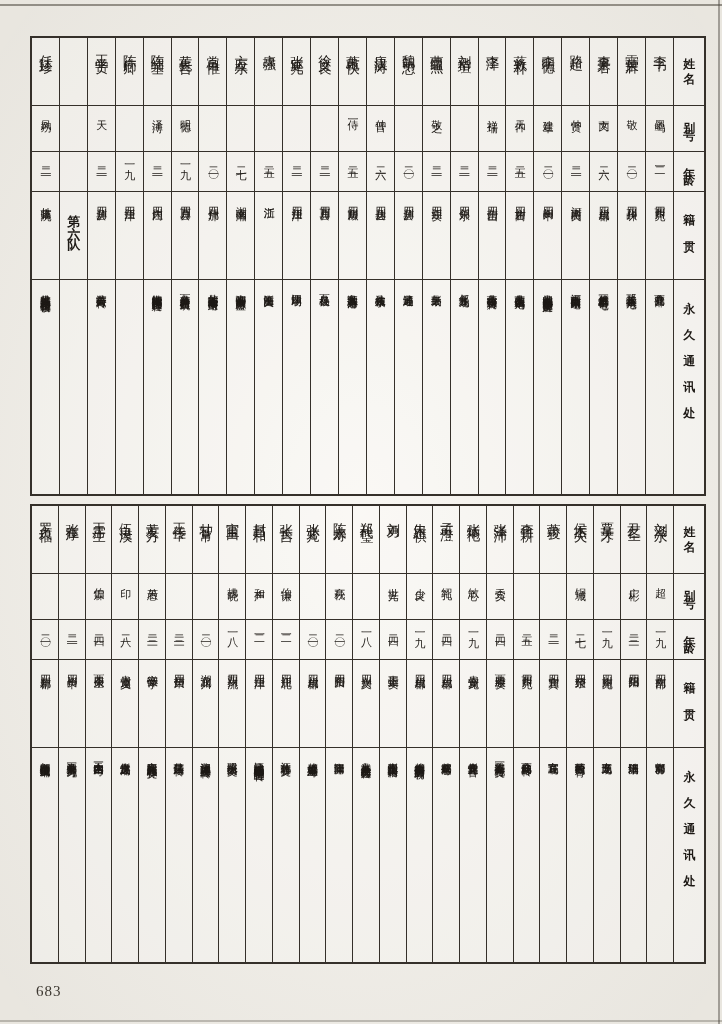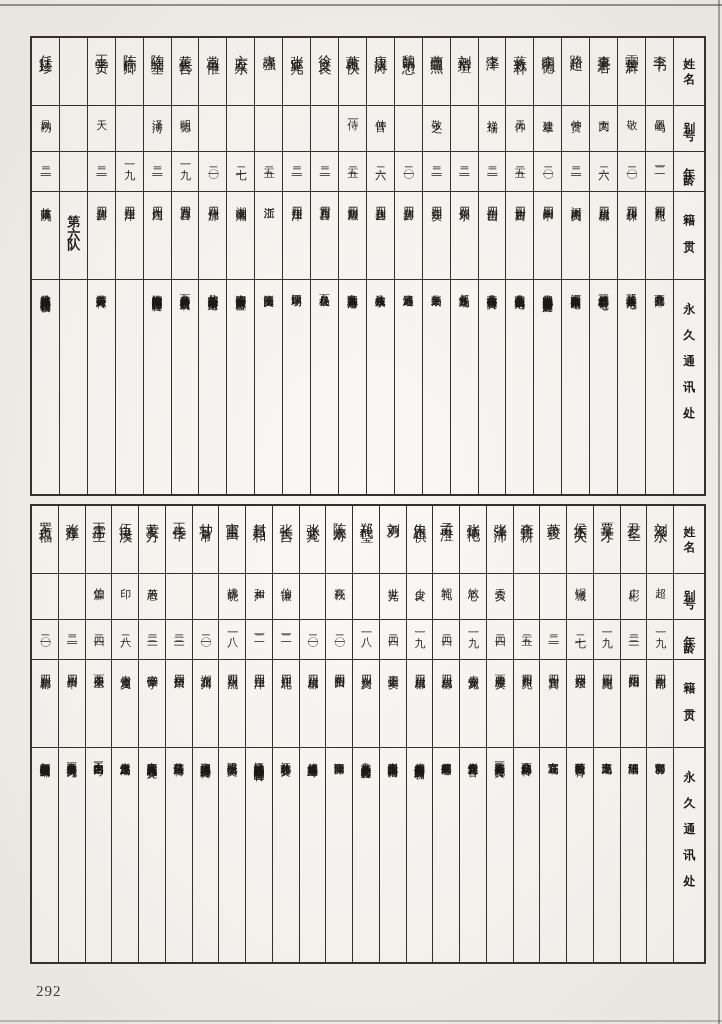--- a/index.html
+++ b/index.html
@@ -879,14 +879,14 @@
             <span>籍贯</span>
           </div>
         <div class="cell address">
             <span>永久通讯处</span>
           </div>
       </div>
     </section>
 
   </div>
 
-  <div class="page-number">292</div>
+  <div class="page-number">683</div>
 </div>
 
 </body></html>

